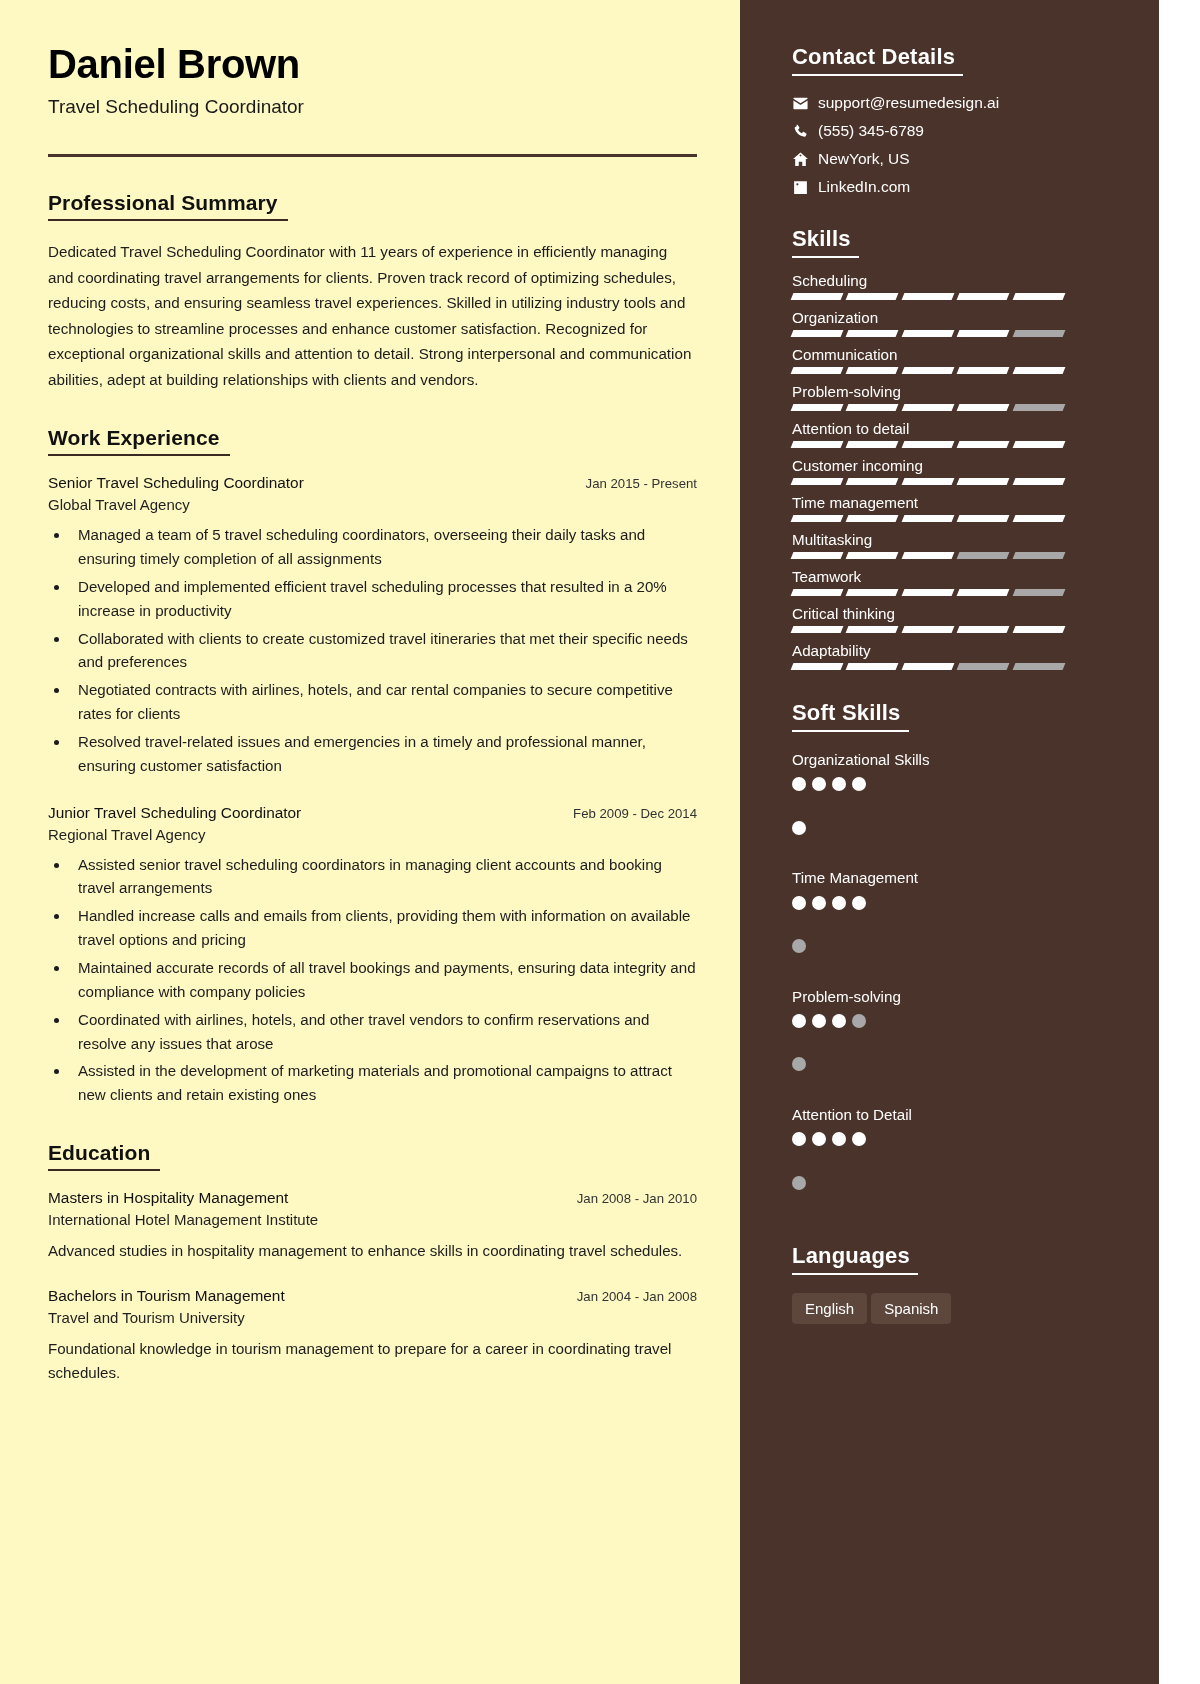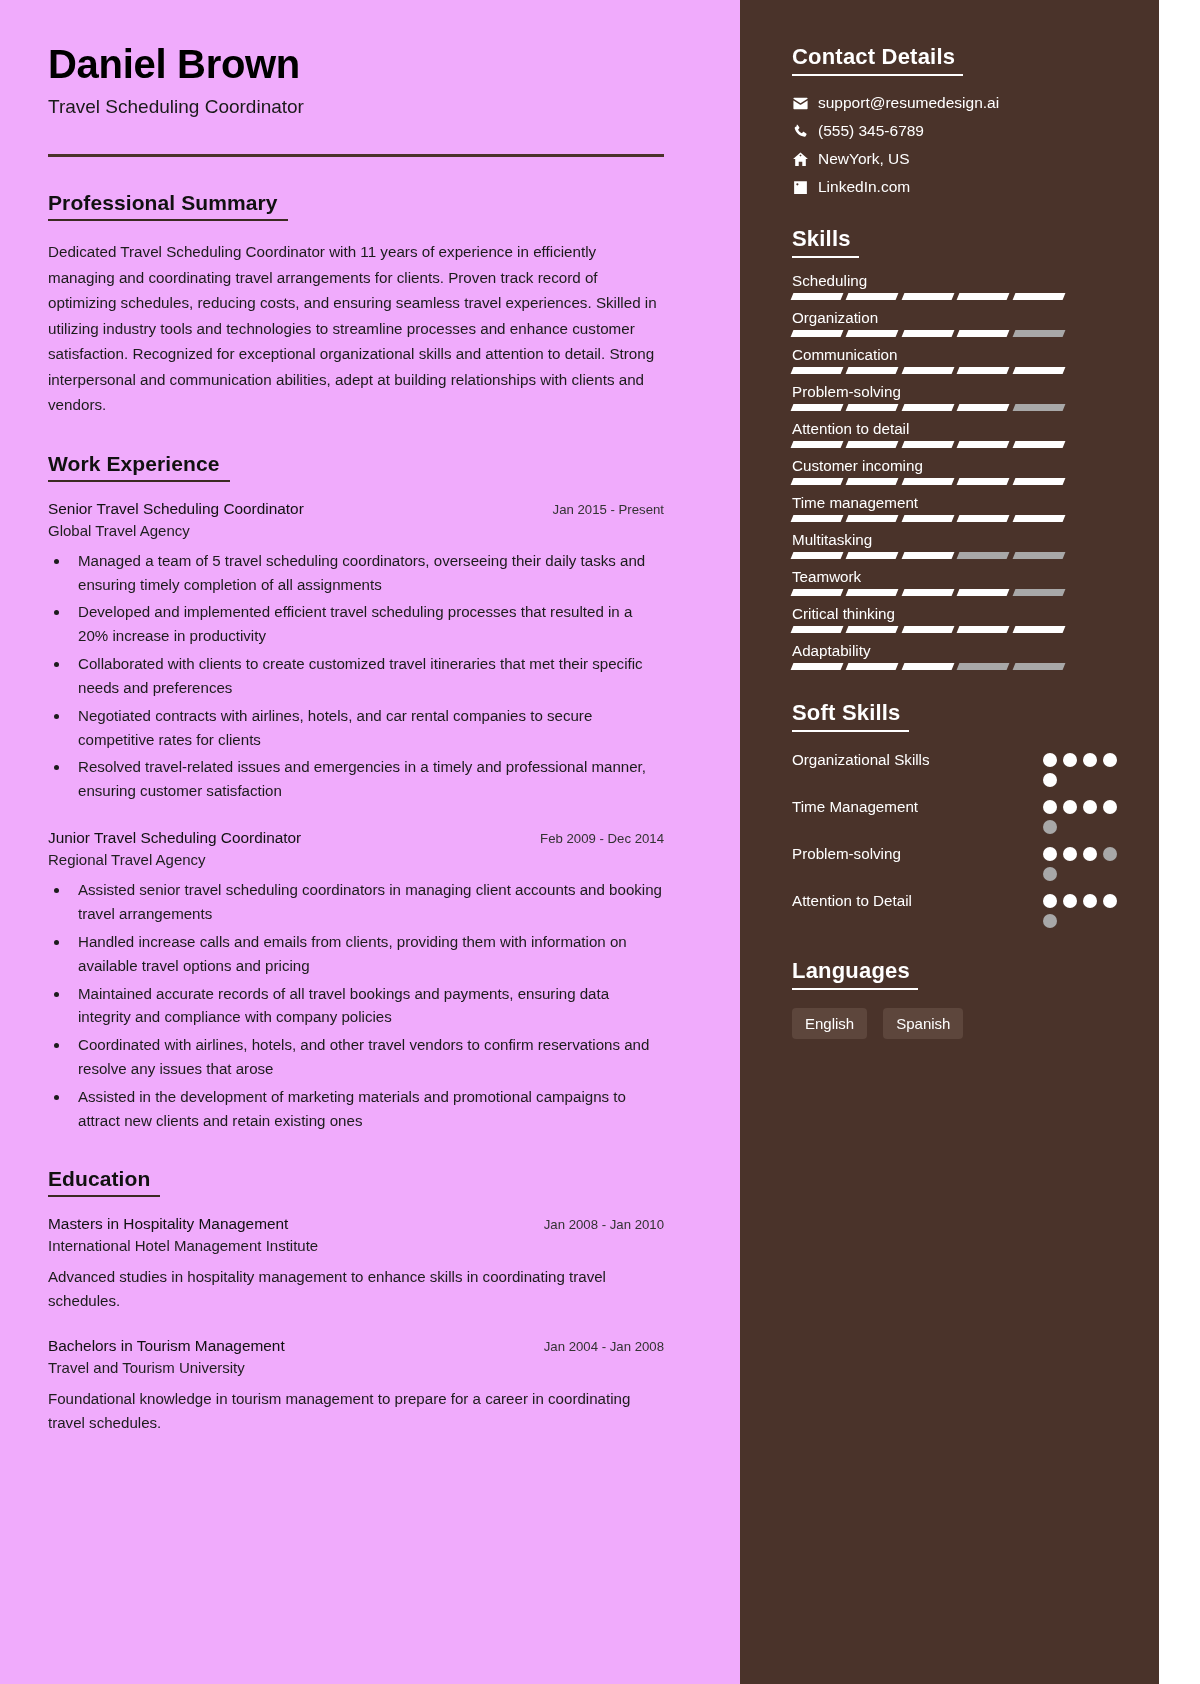--- a/index.html
+++ b/index.html
@@ -8,22 +8,22 @@
     font-family: "Liberation Sans", sans-serif;
     background: #ffffff;
     color: #1a1a1a;
     -webkit-font-smoothing: antialiased;
   }
   .page { position: relative; width: 1200px; height: 1684px; display: flex; overflow: hidden; }
 
   
   .main {
     width: 740px;
-    background: #f0abfc;
-    padding: 42px 76px 0 48px;
+    background: #fef9c3;
+    padding: 42px 43px 0 48px;
   }
   .name {
     font-size: 40px;
     font-weight: bold;
     letter-spacing: -0.3px;
     line-height: 1.1;
     color: #000;
   }
   .job-title {
     font-size: 19px;
@@ -145,20 +145,21 @@
   }
   .seg.off { background: #a8a8a8; }
 
   
   .soft-list { margin-top: 16px; }
   .soft-row {
     display: flex;
     align-items: flex-start;
     justify-content: space-between;
     margin-bottom: 8px;
+    flex-direction: column;
   }
   .soft-name {
     font-size: 15.2px;
     color: #fff;
     line-height: 1.6;
     max-width: 170px;
   }
   .soft-dots {
     width: 86px;
     display: flex;
@@ -169,21 +170,21 @@
   }
   .dot {
     width: 14px;
     height: 14px;
     border-radius: 50%;
     background: #ffffff;
   }
   .dot.off { background: #a8a8a8; }
 
   
-  .lang-list { margin-top: 18px; display: flex; gap: 16px; flex-wrap: wrap; }
+  .lang-list { margin-top: 18px; display: flex; gap: 4px; flex-wrap: wrap; }
   .lang-badge {
     background: #5d463c;
     color: #ffffff;
     font-size: 15px;
     padding: 7px 13px;
     border-radius: 4px;
   }
 </style>
 </head>
 <body>

